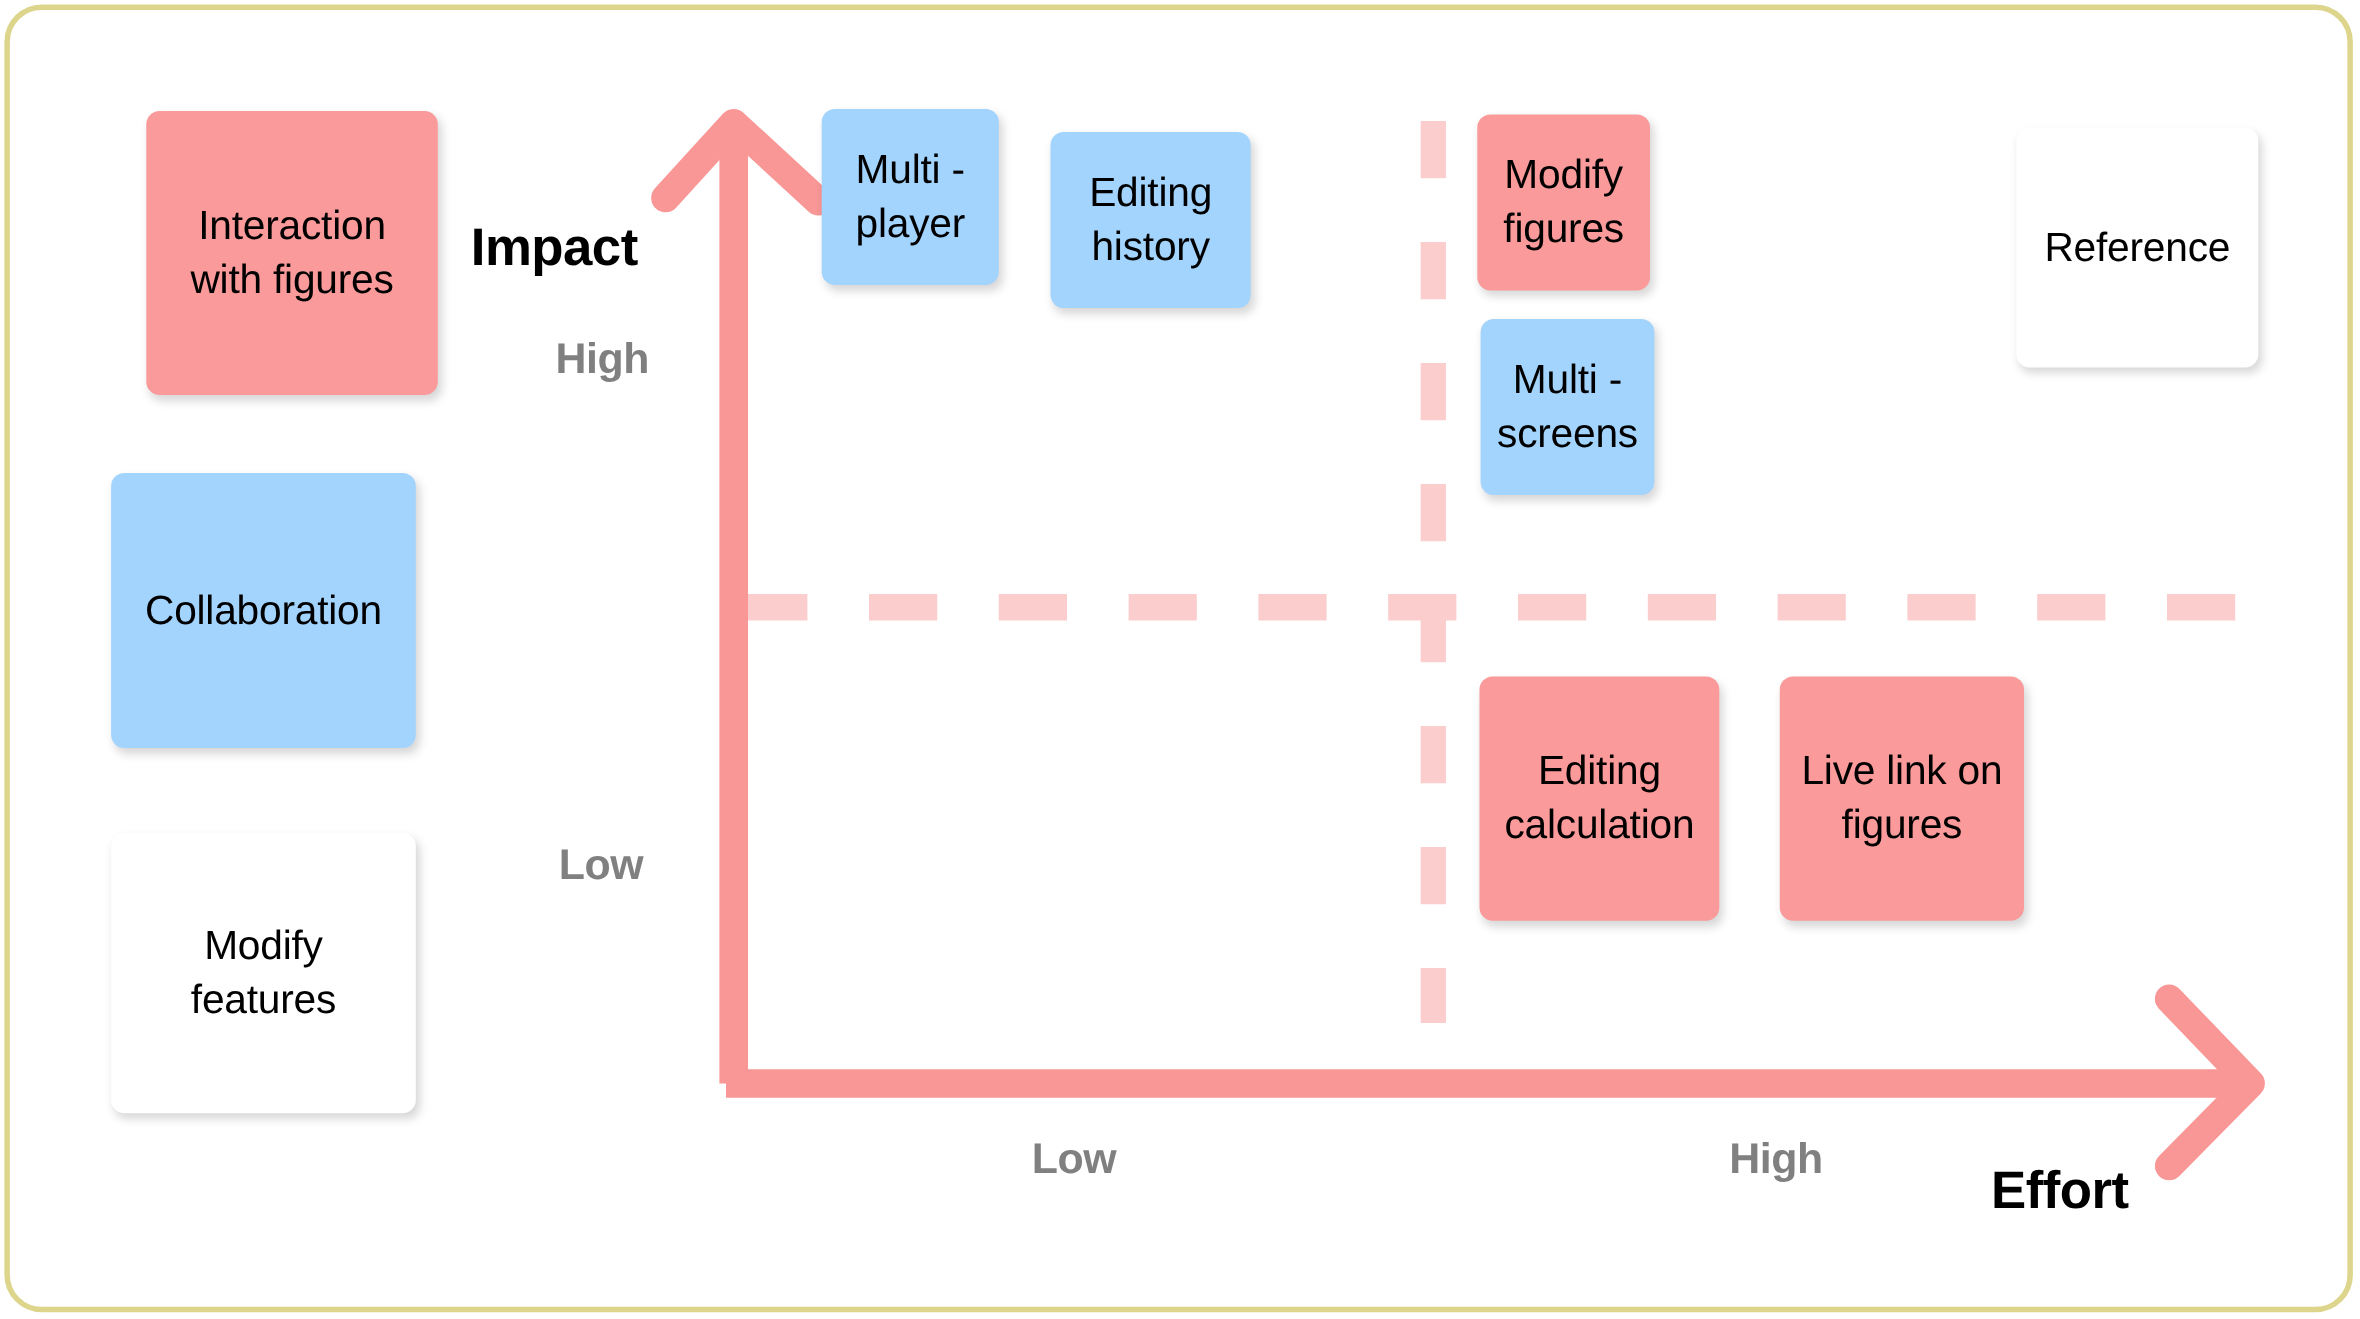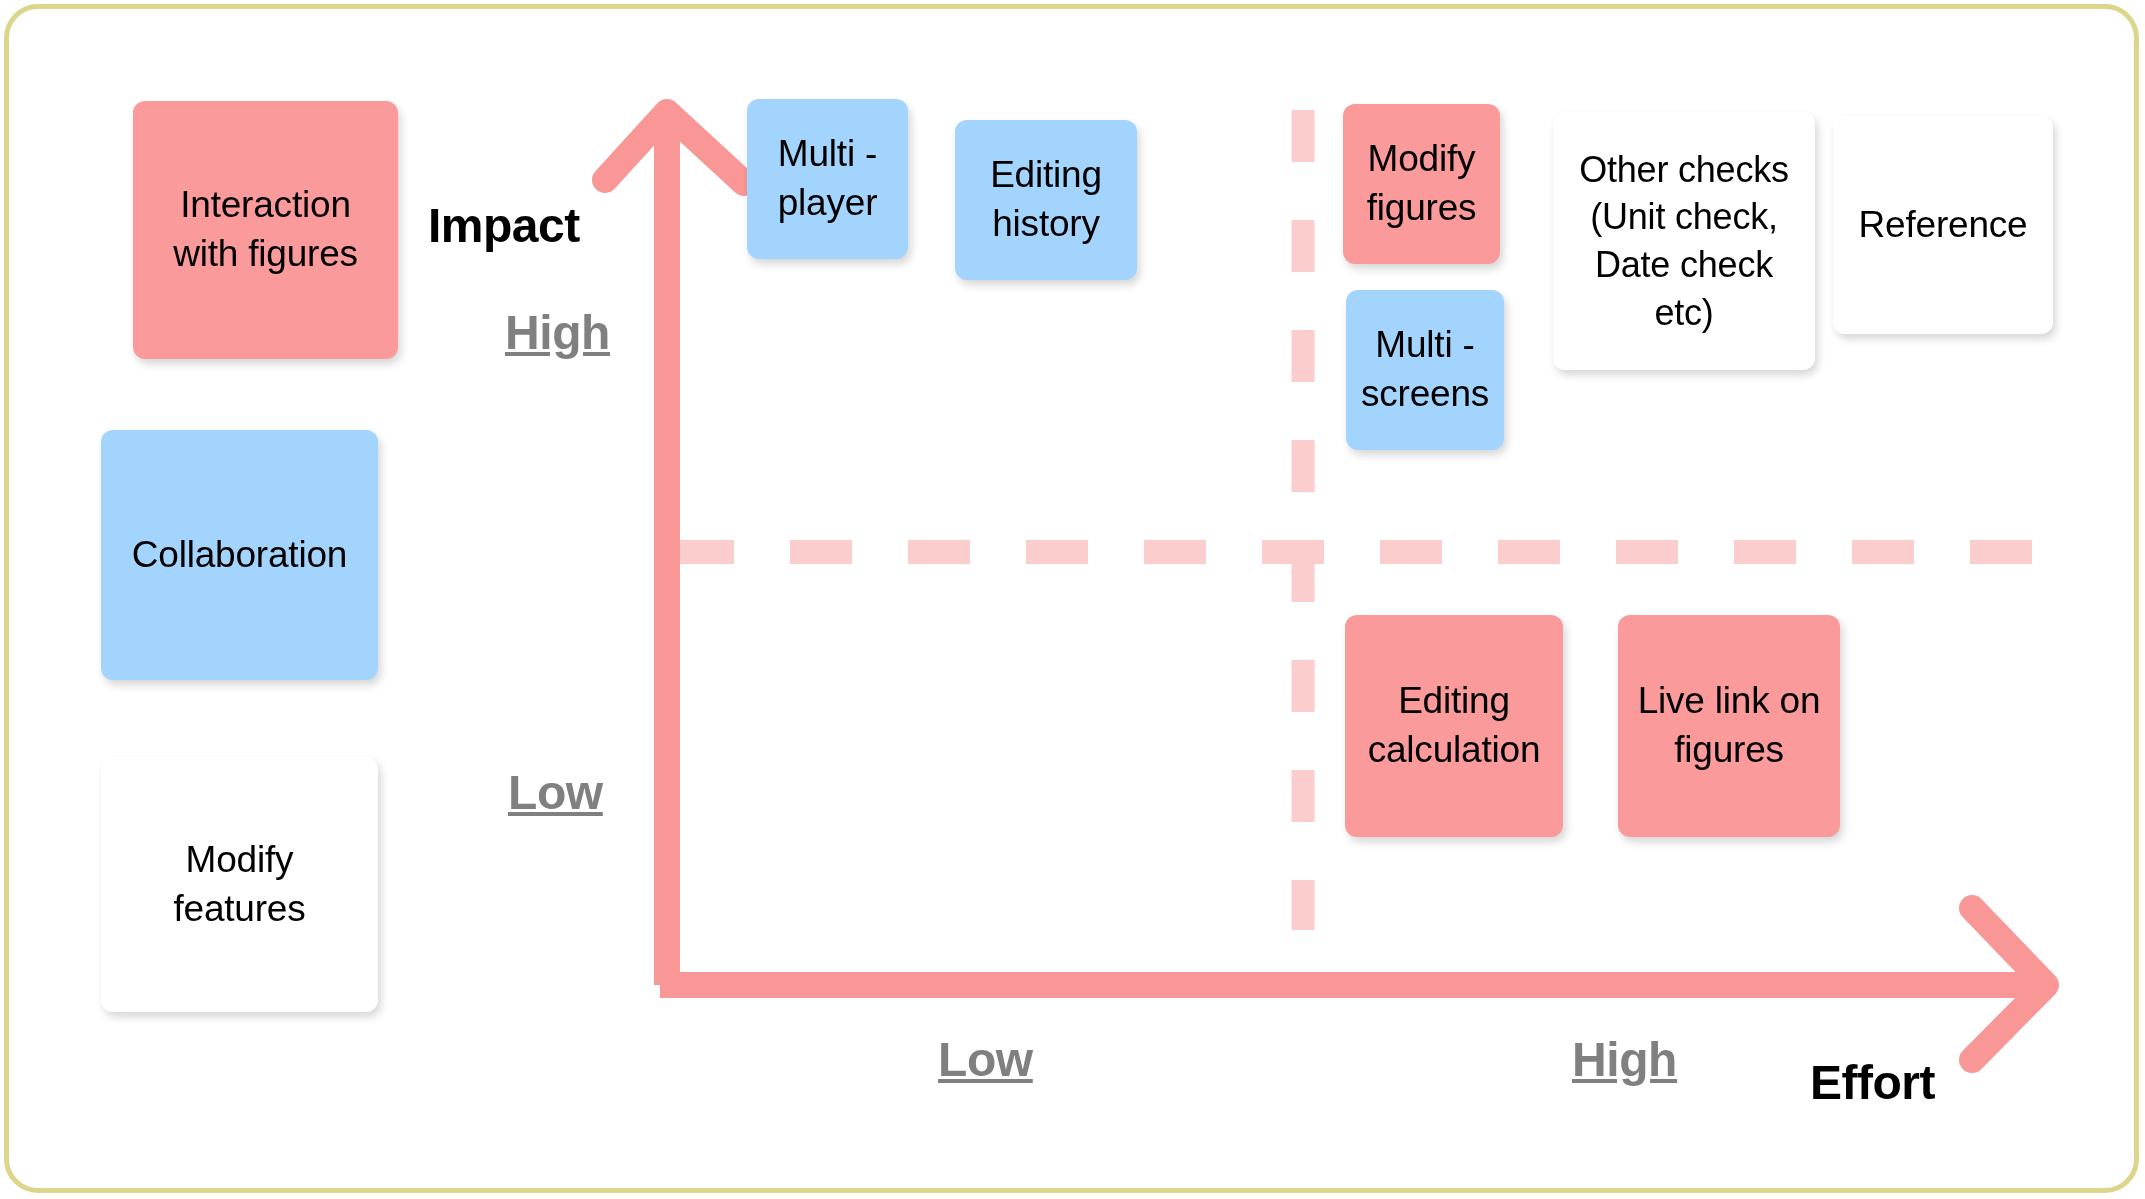--- a/index.html
+++ b/index.html
@@ -59,24 +59,23 @@
     font-weight: bold;
     color: #000000;
     font-size: 48px;
     letter-spacing: -0.5px;
     white-space: nowrap;
   }
   .axis-tick {
     position: absolute;
     font-weight: bold;
     color: #808080;
-    font-size: 48px;
+    font-size: 39px;
     letter-spacing: -0.4px;
     white-space: nowrap;
-    text-decoration: underline;
   }
 
   
   #axes {
     position: absolute;
     left: 0;
     top: 0;
     width: 2145px;
     height: 1199px;
     pointer-events: none;
@@ -126,24 +125,20 @@
 
   <div class="card blue" style="left:955px; top:120px; width:182px; height:160px;">Editing
 history</div>
 
   <div class="card pink" style="left:1343px; top:104px; width:157px; height:160px;">Modify
 figures</div>
 
   <div class="card blue" style="left:1346px; top:290px; width:158px; height:160px;">Multi -
 screens</div>
 
-  <div class="card white" style="left:1553px; top:112px; width:262px; height:258px; font-size:36px;">Other checks
-(Unit check,
-Date check
-etc)</div>
 
   <div class="card white" style="left:1833px; top:116px; width:220px; height:218px;">Reference</div>
 
   <div class="card pink" style="left:1345px; top:615px; width:218px; height:222px;">Editing
 calculation</div>
 
   <div class="card pink" style="left:1618px; top:615px; width:222px; height:222px;">Live link on
 figures</div>
 
 </div>

